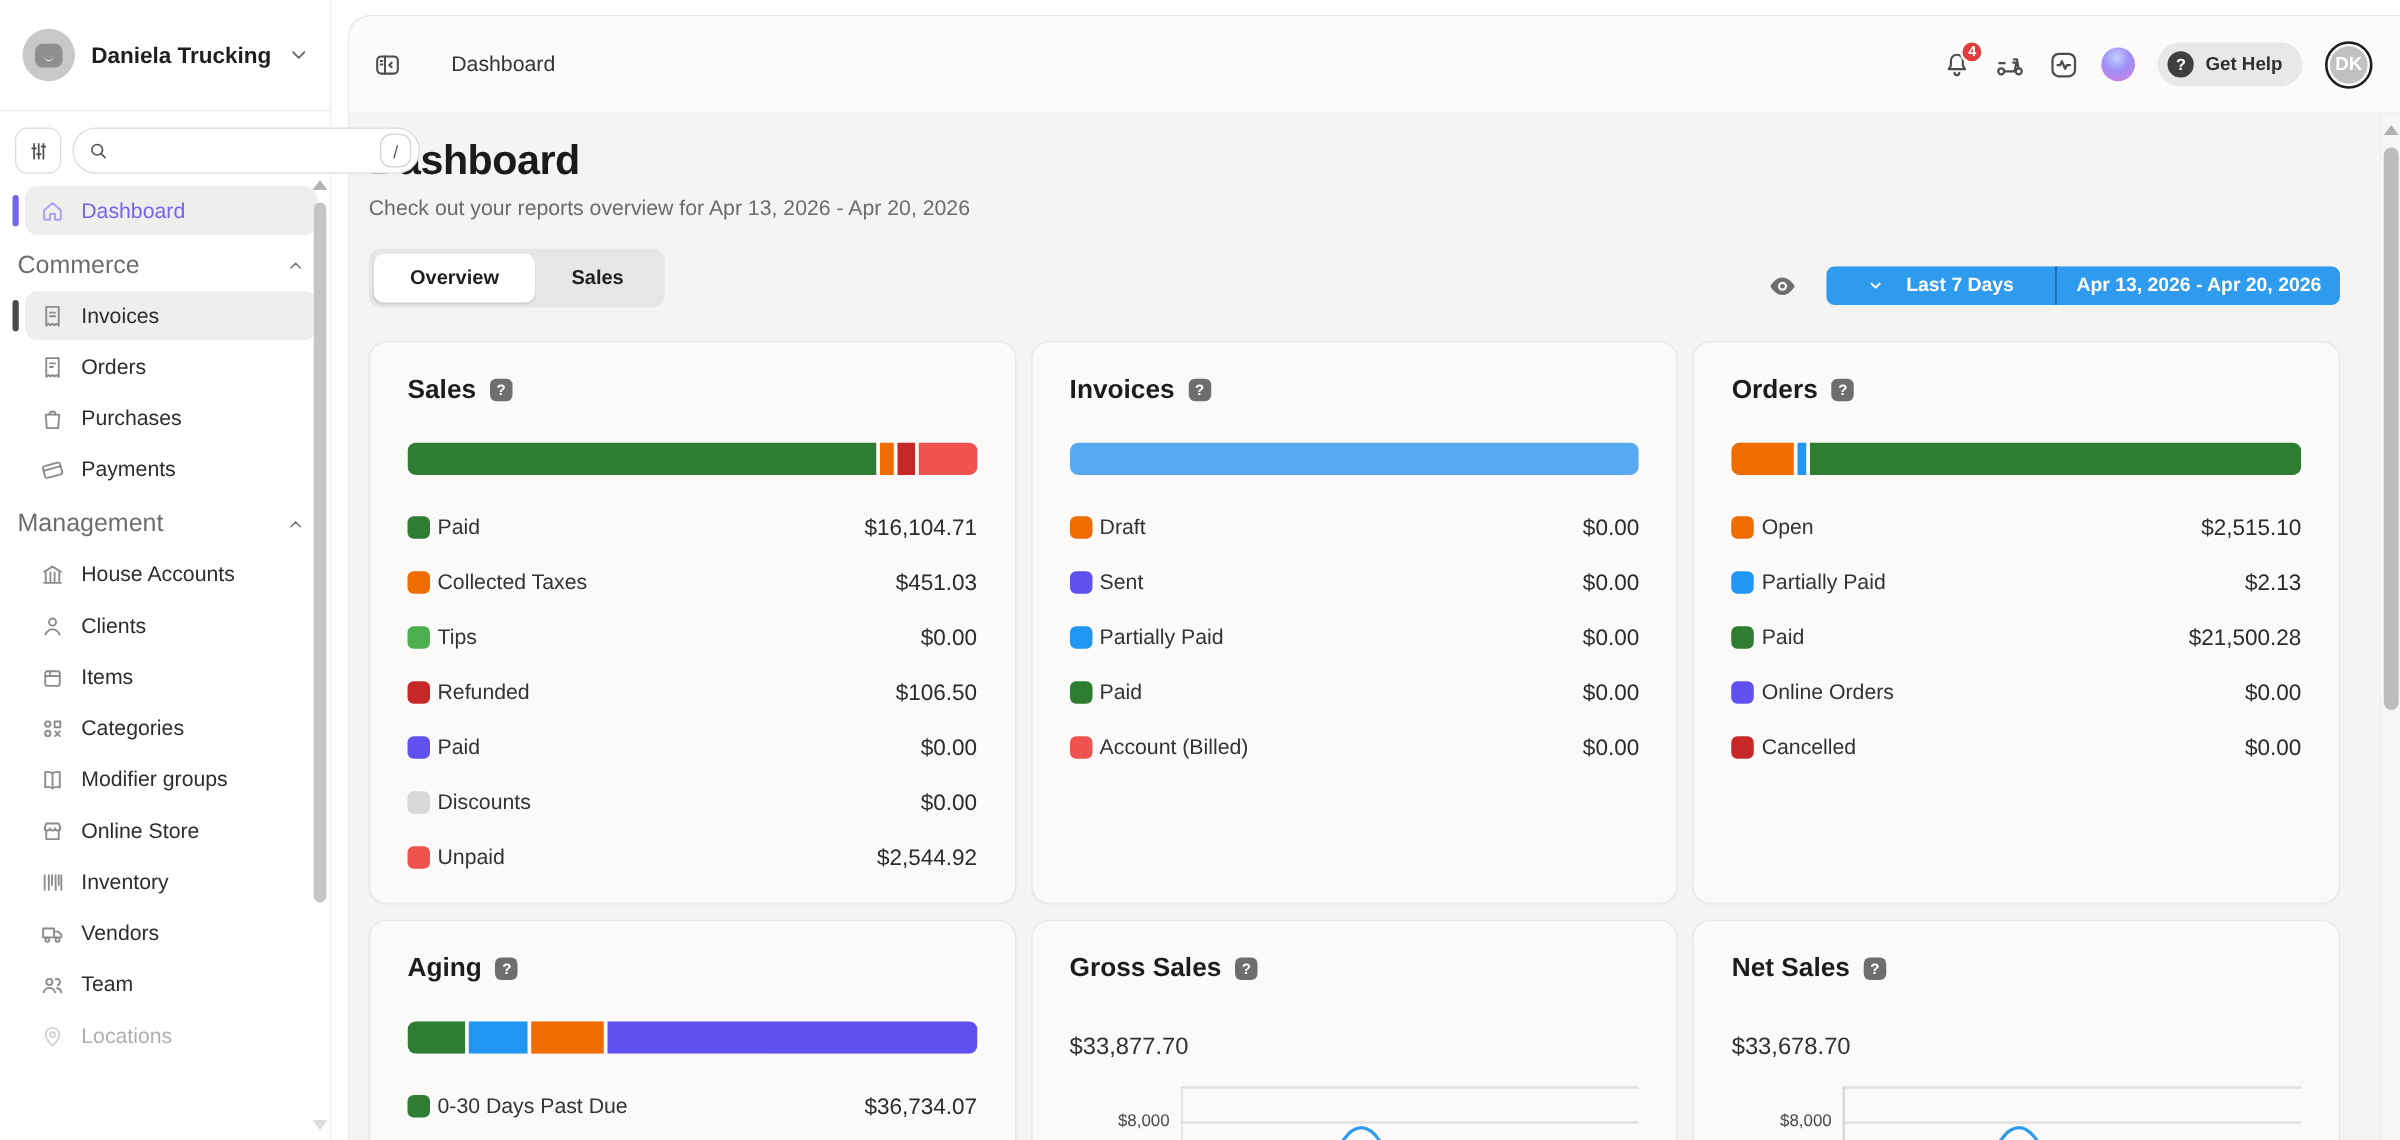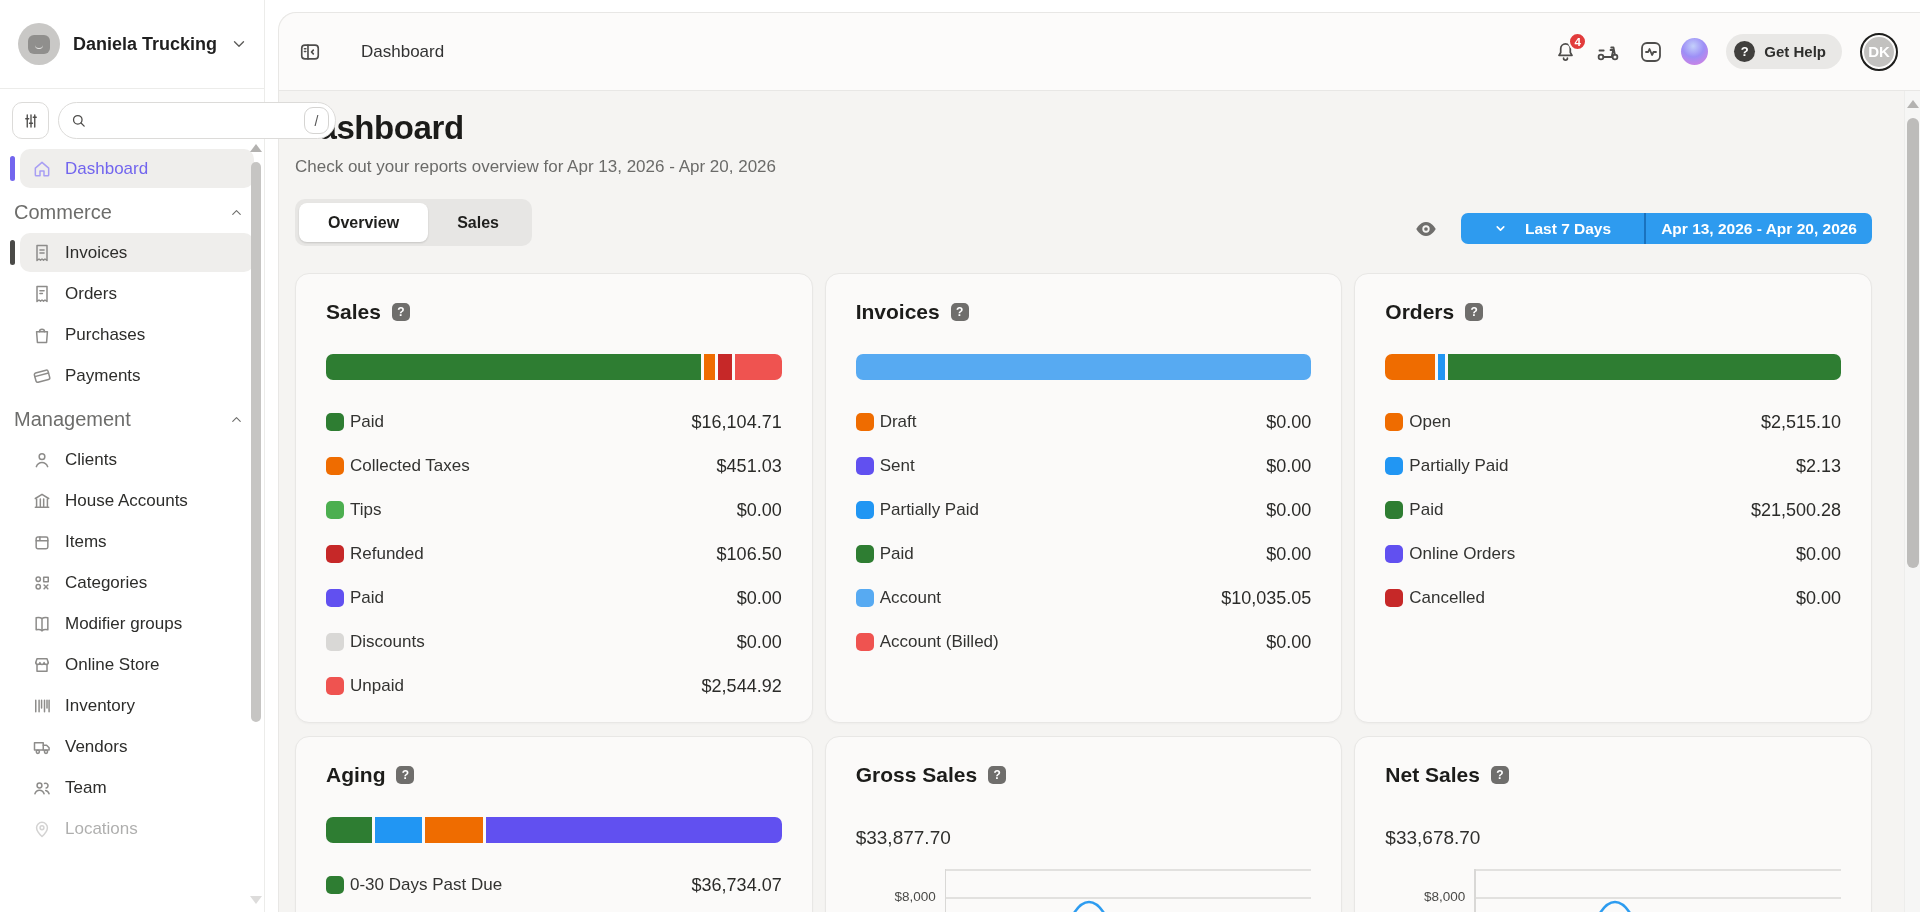--- a/index.html
+++ b/index.html
@@ -219,36 +219,36 @@
             <path d="M6 15l6-6 6 6"></path>
           </svg>
       </span>
     </div>
     <div>
 
         <div class="side-item">
           <span class="indicator"></span>
           <span class="icon">
             <svg class="ic" width="20" height="20" viewBox="0 0 24 24">
+              <path d="M4 9l8-5 8 5"></path>
+              <path d="M5.5 9.5v8.5M10 9.5v8.5M14 9.5v8.5M18.5 9.5v8.5M4 19.5h16"></path>
+            </svg>
+          </span>
+          <span>House Accounts</span>
+        </div>
+
+        <div class="side-item">
+          <span class="indicator"></span>
+          <span class="icon">
+            <svg class="ic" width="20" height="20" viewBox="0 0 24 24">
               <circle cx="12" cy="8" r="3.4"></circle>
               <path d="M5.2 20c1.4-3.4 3.9-5 6.8-5s5.4 1.6 6.8 5"></path>
             </svg>
           </span>
           <span>Clients</span>
-        </div>
-
-        <div class="side-item">
-          <span class="indicator"></span>
-          <span class="icon">
-            <svg class="ic" width="20" height="20" viewBox="0 0 24 24">
-              <path d="M4 9l8-5 8 5"></path>
-              <path d="M5.5 9.5v8.5M10 9.5v8.5M14 9.5v8.5M18.5 9.5v8.5M4 19.5h16"></path>
-            </svg>
-          </span>
-          <span>House Accounts</span>
         </div>
 
         <div class="side-item">
           <span class="indicator"></span>
           <span class="icon">
             <svg class="ic" width="20" height="20" viewBox="0 0 24 24">
               <rect x="5" y="6" width="14" height="14" rx="2"></rect>
               <path d="M5 10.5h14M9.5 6v4.5"></path>
             </svg>
           </span>
@@ -511,25 +511,20 @@
               <span class="legend-label">Partially Paid</span>
               <span class="legend-value">$0.00</span>
             </div>
 
             <div class="legend-row">
               <span class="swatch" style="background: rgb(46, 125, 50);"></span>
               <span class="legend-label">Paid</span>
               <span class="legend-value">$0.00</span>
             </div>
 
-            <div class="legend-row">
-              <span class="swatch" style="background: rgb(87, 170, 242);"></span>
-              <span class="legend-label">Account</span>
-              <span class="legend-value">$10,035.05</span>
-            </div>
 
             <div class="legend-row">
               <span class="swatch" style="background: rgb(239, 83, 80);"></span>
               <span class="legend-label">Account (Billed)</span>
               <span class="legend-value">$0.00</span>
             </div>
           </div>
       </div>
 
       <div class="card">

